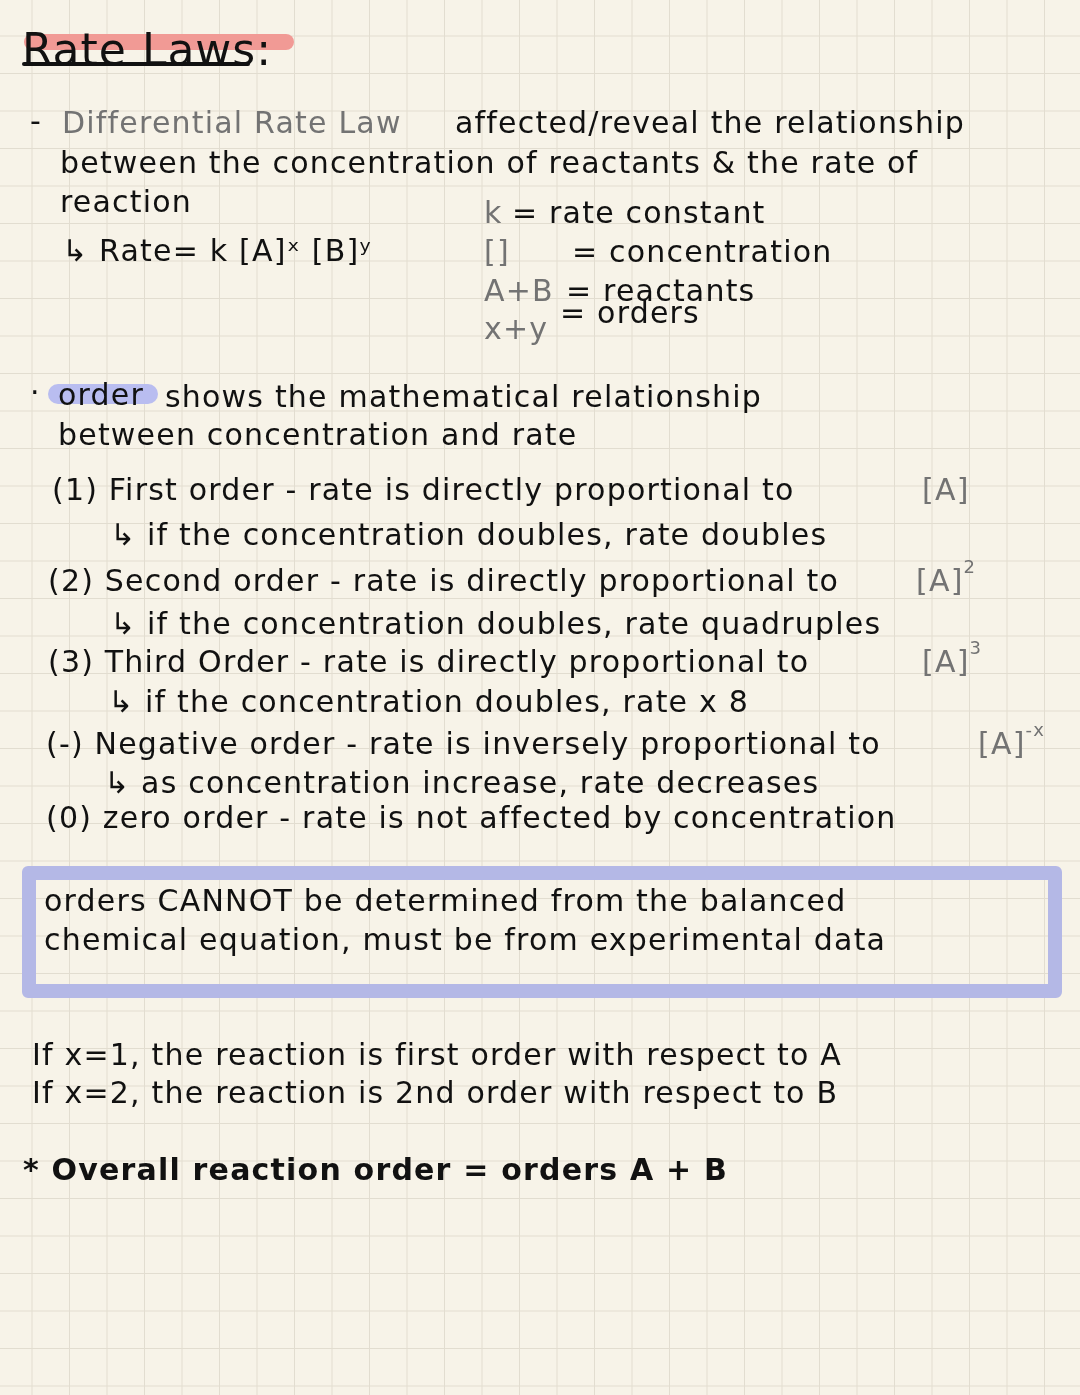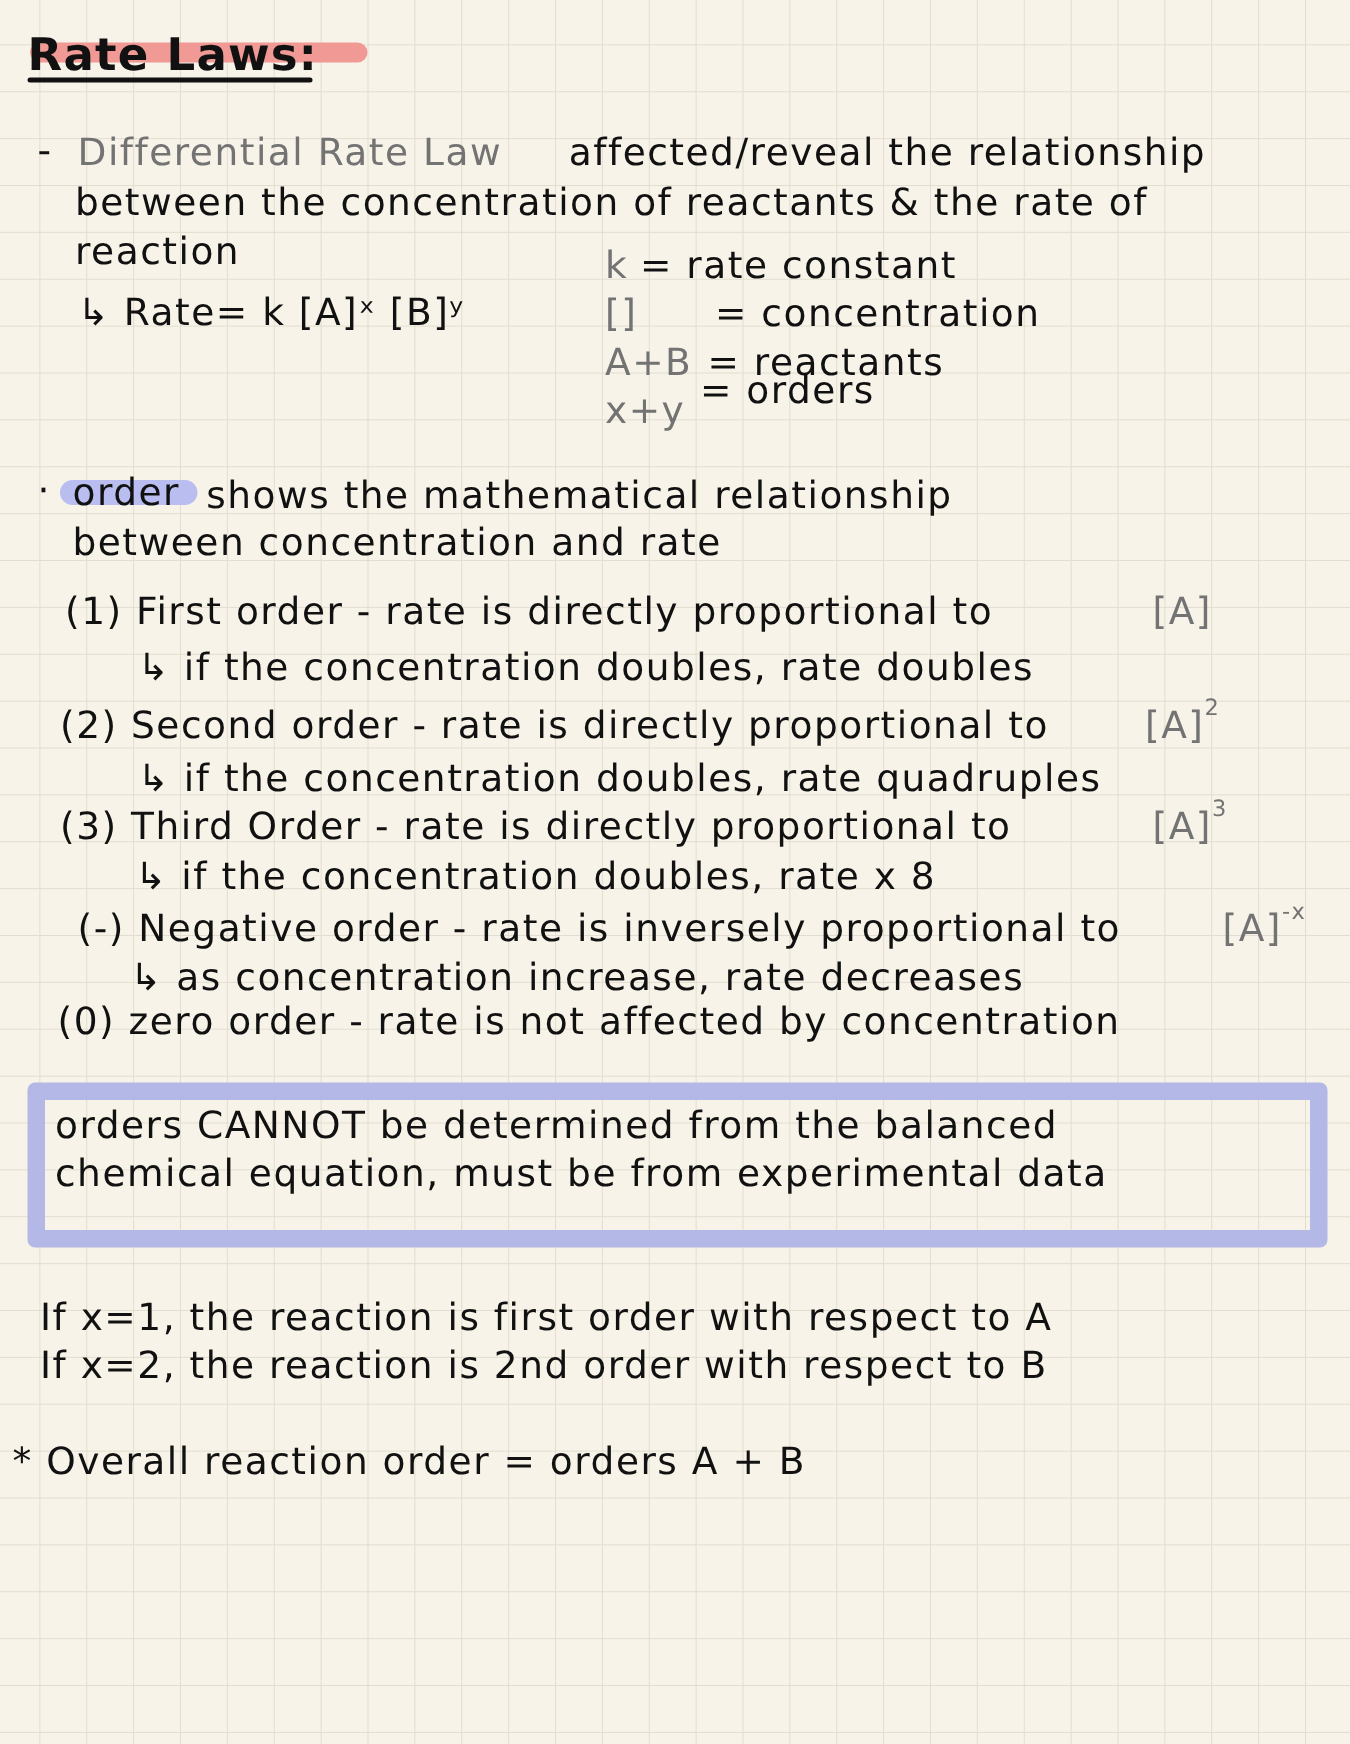--- a/index.html
+++ b/index.html
@@ -11,21 +11,21 @@
       linear-gradient(to bottom, #e2ddd0 1px, transparent 1px);
     background-size:37.5px 37.5px;
     background-position:-6px -2px;
     font-family:"DejaVu Sans", sans-serif;
     color:#111;
   }
   .t{position:absolute;white-space:nowrap;font-size:30px;letter-spacing:1.2px;line-height:1;}
   .blue{color:#737373;}
   .title-wrap{position:absolute;left:22px;top:24px;}
   .title-hl{position:absolute;left:2px;top:10px;width:270px;height:16px;background:#f19a95;border-radius:8px;}
-  .title{position:relative;font-size:36px;letter-spacing:1px;font-weight:bold;}
+  .title{position:relative;font-size:44px;letter-spacing:1px;}
   .title-ul{position:absolute;left:0;top:38px;width:228px;height:4px;background:#111;border-radius:2px;}
   .order-hl{position:absolute;left:48px;top:384px;width:110px;height:20px;background:#b9bdf0;border-radius:10px;}
   .box{position:absolute;left:22px;top:866px;width:1012px;height:104px;border:14px solid #b4b8e6;border-radius:6px;background:transparent;}
   .sup{font-size:18px;vertical-align:top;position:relative;top:-8px;}
 </style>
 </head>
 <body>
 
 <div class="title-wrap">
   <div class="title-hl"></div>
@@ -60,26 +60,26 @@
 <div class="t" style="left:110px;top:520px;">↳ if the concentration doubles, rate doubles</div>
 
 <div class="t" style="left:48px;top:566px;">(2) Second order - rate is directly proportional to</div>
 <div class="t blue" style="left:916px;top:566px;"><span>[A]</span><span class="sup">2</span></div>
 <div class="t" style="left:110px;top:609px;">↳ if the concentration doubles, rate quadruples</div>
 
 <div class="t" style="left:48px;top:647px;">(3) Third Order - rate is directly proportional to</div>
 <div class="t blue" style="left:922px;top:647px;"><span>[A]</span><span class="sup">3</span></div>
 <div class="t" style="left:108px;top:687px;">↳ if the concentration doubles, rate  x 8</div>
 
-<div class="t" style="left:46px;top:729px;margin-left:16px;">(-) Negative order - rate is inversely proportional to</div>
+<div class="t" style="left:46px;top:729px;">(-) Negative order - rate is inversely proportional to</div>
 <div class="t blue" style="left:978px;top:729px;"><span>[A]</span><span class="sup">-x</span></div>
 <div class="t" style="left:104px;top:768px;">↳ as concentration increase, rate decreases</div>
 
 <div class="t" style="left:46px;top:803px;">(0) zero order - rate is not affected by concentration</div>
 
 <div class="box"></div>
 <div class="t" style="left:44px;top:886px;">orders CANNOT be determined from the balanced</div>
 <div class="t" style="left:44px;top:925px;">chemical equation, must be from experimental data</div>
 
 <div class="t" style="left:32px;top:1040px;">If x=1, the reaction is first order with respect to A</div>
 <div class="t" style="left:32px;top:1078px;">If x=2, the reaction is 2nd order with respect to B</div>
 
-<div class="t" style="left:10px;top:1155px;">* Overall reaction order = orders A + B</div>
+<div class="t" style="left:23px;top:1155px;font-weight:bold;">* Overall reaction order = orders A + B</div>
 
 </body></html>

